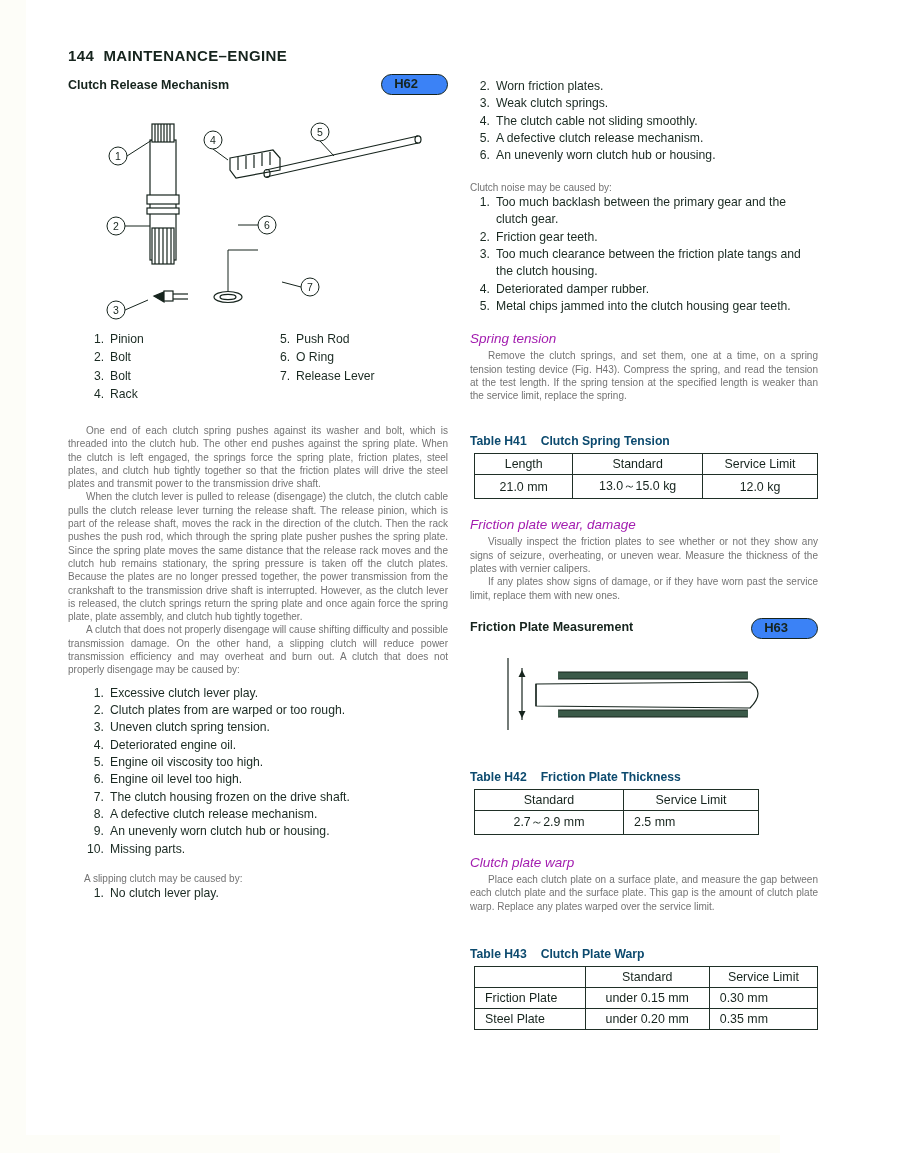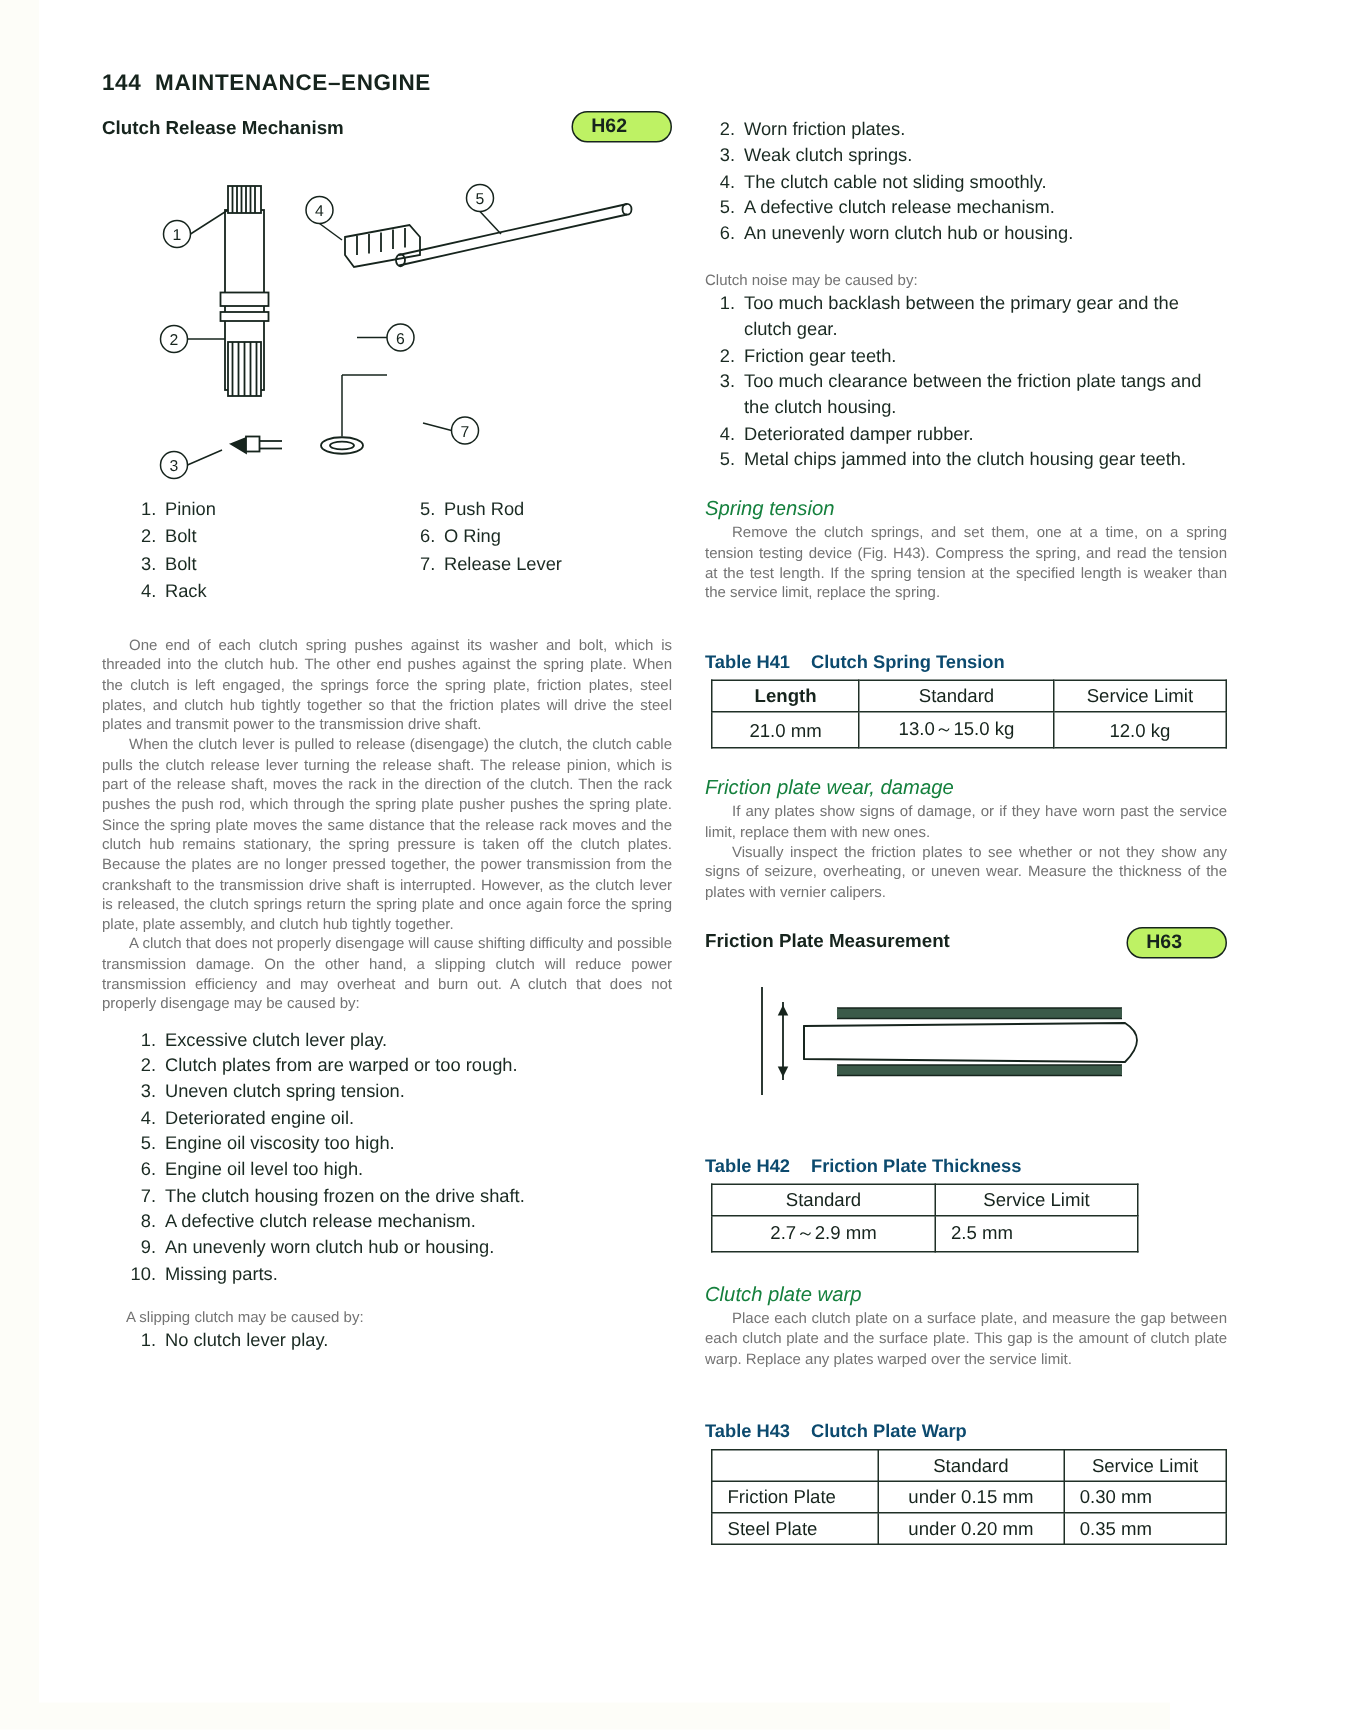--- a/index.html
+++ b/index.html
@@ -56,40 +56,40 @@
     margin: 0 0 6px 0;
   }
   .fig-tag {
     position: absolute;
     border: 1.4px solid #16241d;
     border-radius: 11px;
     padding: 2px 29px 3px 12px;
     font-size: 13px;
     font-weight: bold;
     color: #16241d;
-    background: #bef264;
+    background: #3b82f6;
     line-height: 1.1;
   }
   .body-text {
     font-size: 10px;
     line-height: 1.33;
     text-align: justify;
     color: #737373;
   }
   .body-text p {
     margin: 0;
     text-indent: 18px;
   }
   .body-text p.noind {
     text-indent: 0;
   }
   .italic-head {
     font-size: 13.5px;
     font-style: italic;
-    color: #15803d;
+    color: #a21caf;
     margin: 0 0 3px 0;
   }
   ol.numlist, ul.numlist {
     margin: 0;
     padding: 0;
     list-style: none;
     font-size: 12.2px;
     line-height: 1.42;
   }
   ol.numlist li {
@@ -412,37 +412,37 @@
       <p>Remove the clutch springs, and set them, one at a time, on a spring tension testing device (Fig. H43).  Compress the spring, and read the tension at the test length.  If the spring tension at the specified length is weaker than the service limit, replace the spring.</p>
     </div>
 
     <div style="height:16px;"></div>
     <div class="tbl-caption">
       <span>Table H41</span><span class="cap-gap"></span><span>Clutch Spring Tension</span>
     </div>
     <table class="dtable" style="margin-left:4px;">
       <tbody>
             <tr>
-        <th style="width:96px;font-weight:bold;">Length</th>
+        <th style="width:96px;">Length</th>
         <th style="width:128px;">Standard</th>
         <th style="width:110px;">Service Limit</th>
       </tr>
       <tr>
         <td>21.0 mm</td>
         <td>13.0～15.0 kg</td>
         <td>12.0 kg</td>
       </tr>
     </tbody>
         </table>
 
     <div style="height:18px;"></div>
     <div class="italic-head">Friction plate wear, damage</div>
     <div class="body-text">
+      <p>Visually inspect the friction plates to see whether or not they show any signs of seizure, overheating, or uneven wear.  Measure the thickness of the plates with vernier calipers.</p>
       <p>If any plates show signs of damage, or if they have worn past the service limit, replace them with new ones.</p>
-      <p>Visually inspect the friction plates to see whether or not they show any signs of seizure, overheating, or uneven wear.  Measure the thickness of the plates with vernier calipers.</p>
     </div>
 
     <div style="height:18px;"></div>
     <div style="position:relative; height:24px;">
       <div class="sec-title">Friction Plate Measurement</div>
       <div class="fig-tag" style="right:0px; top:-2px;">H63</div>
     </div>
 
     <div class="fig-friction">
       <svg width="348" height="106" viewBox="0 0 348 106">

